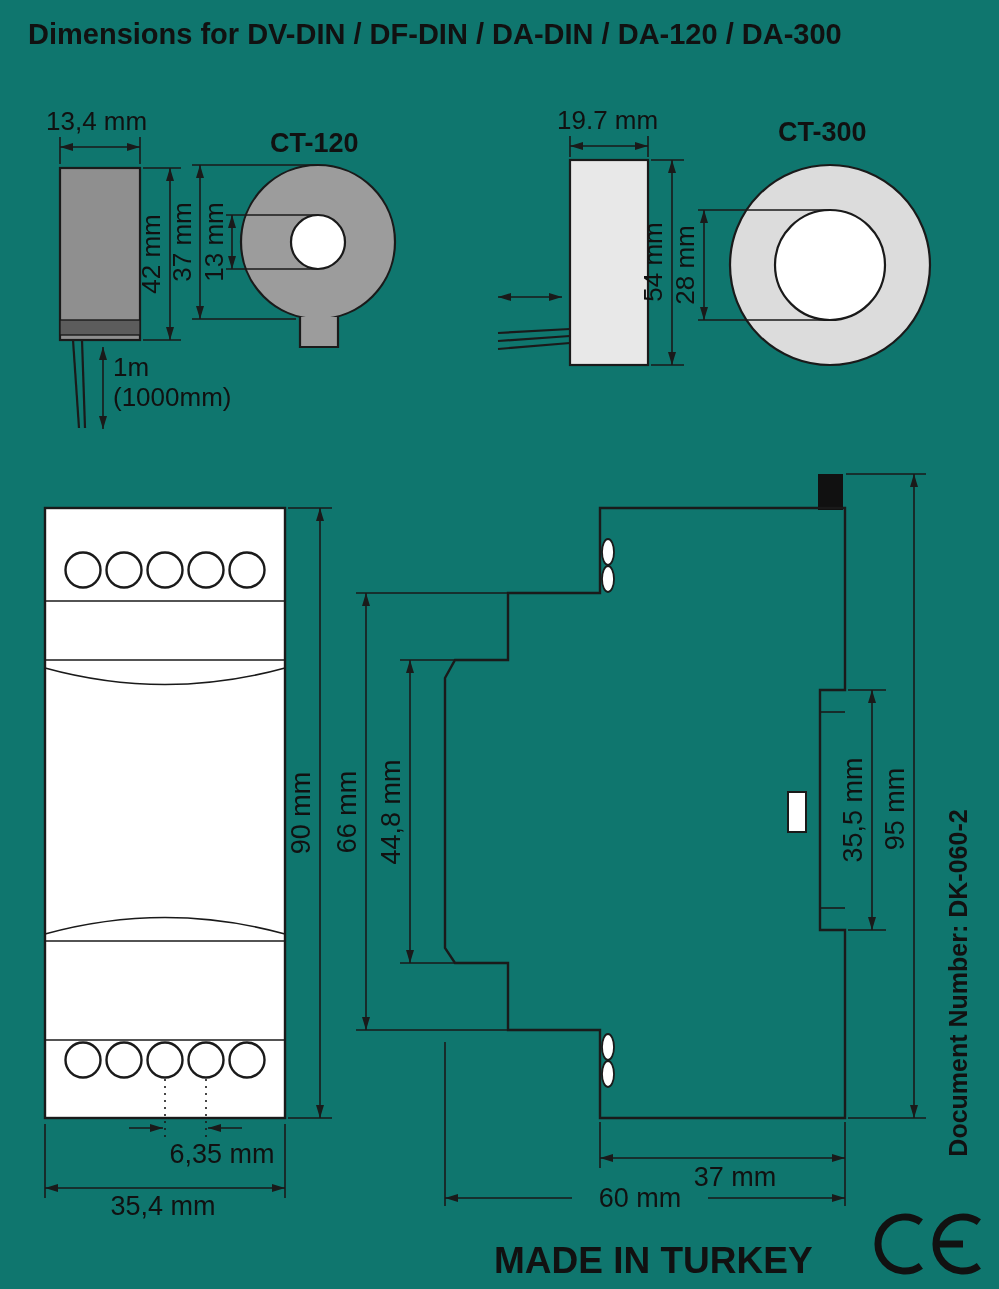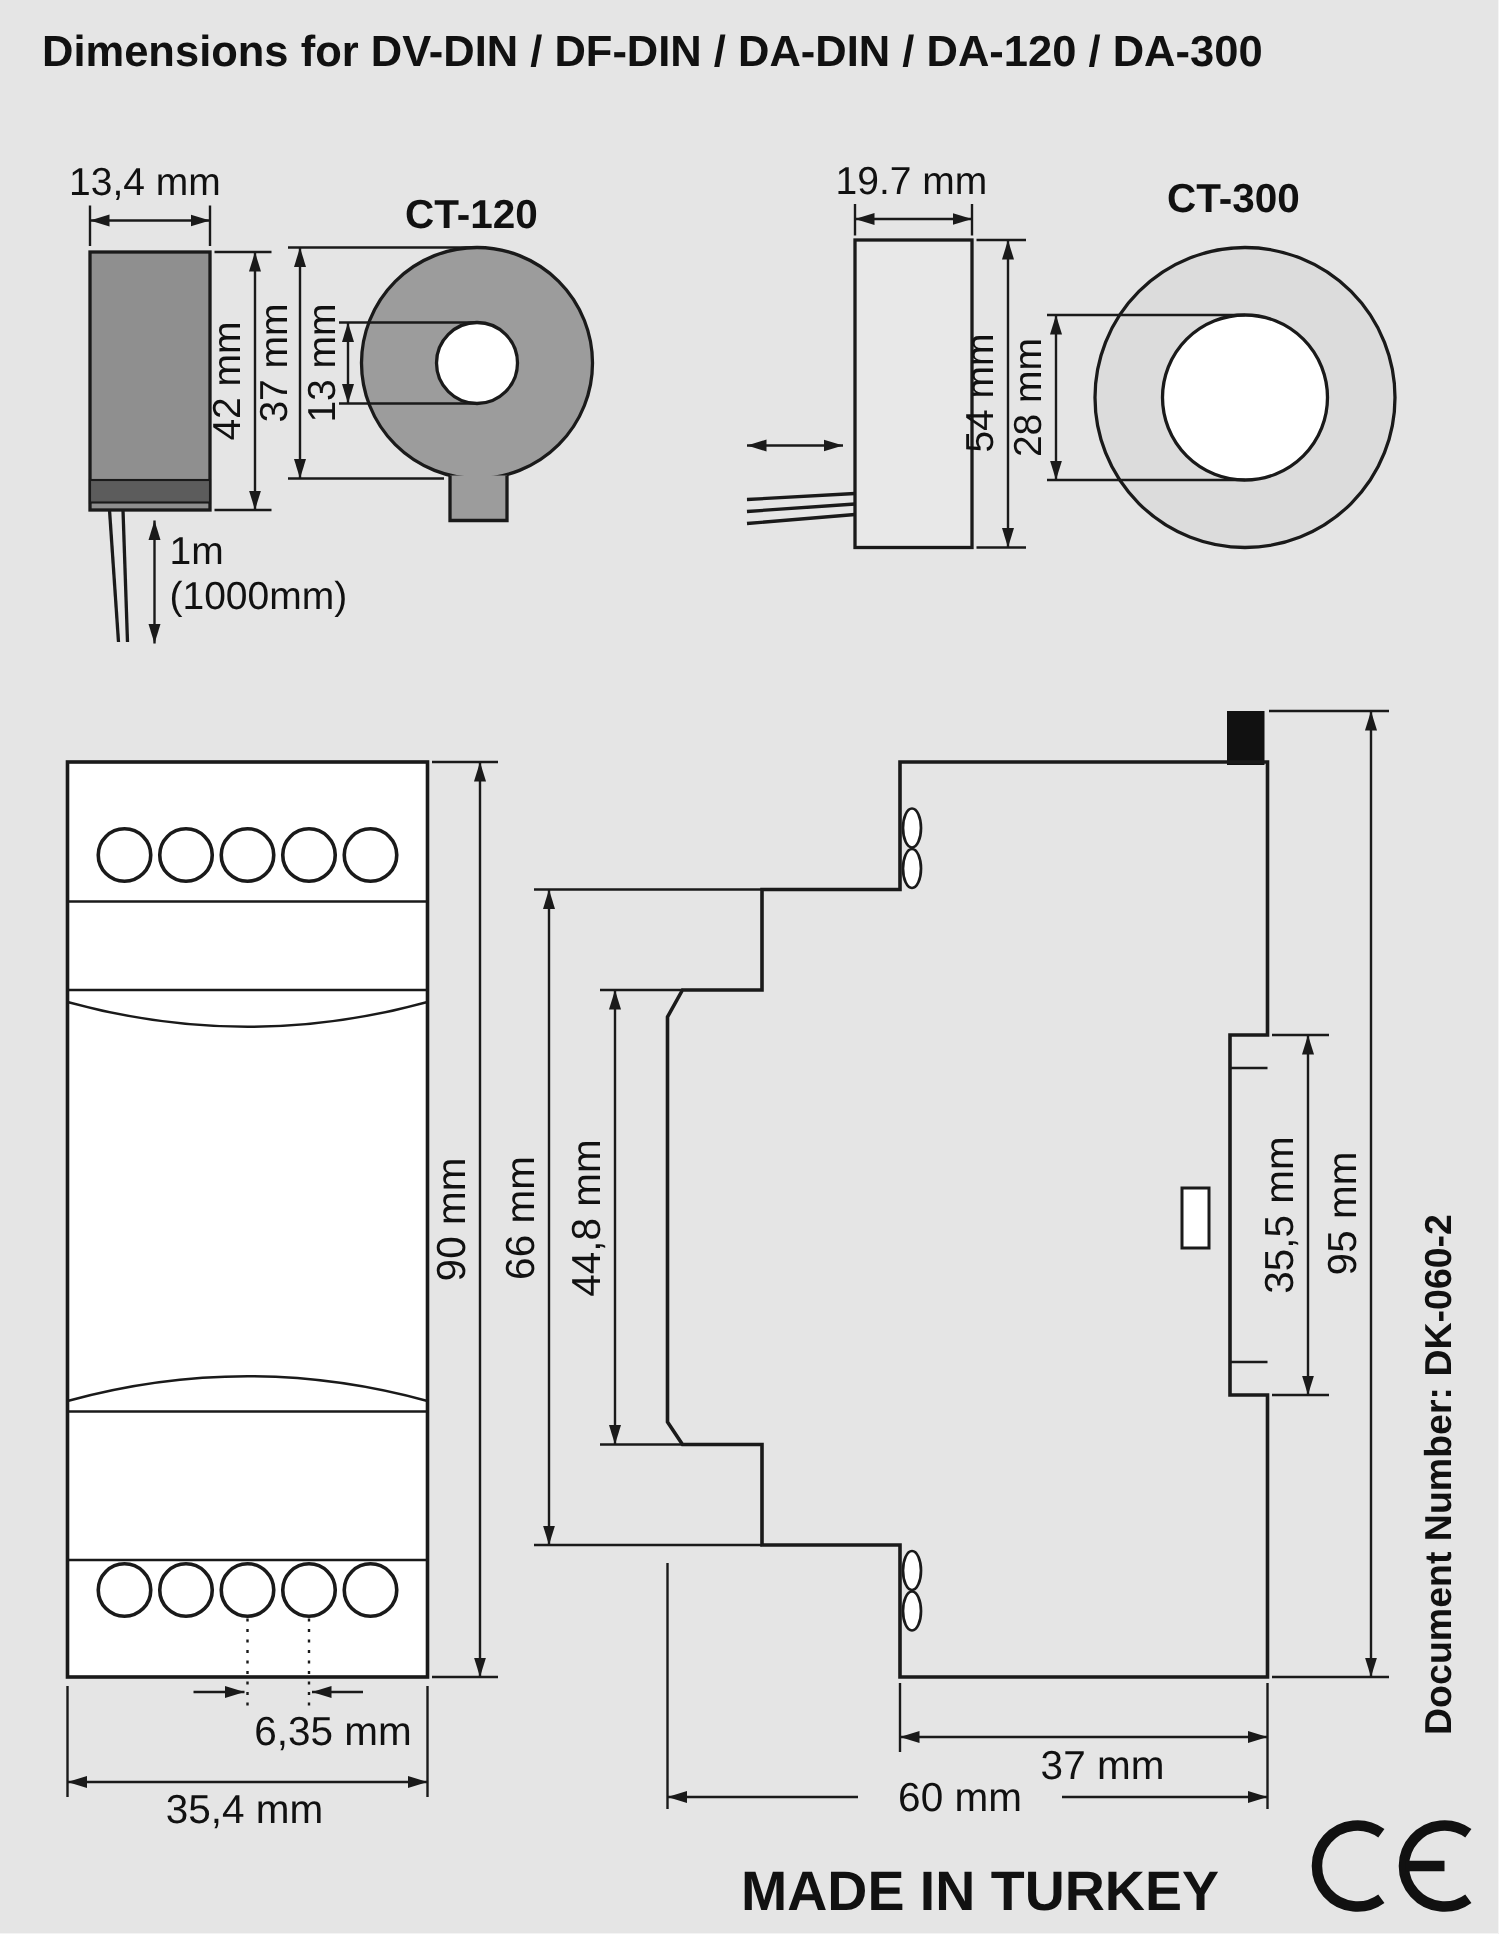--- a/index.html
+++ b/index.html
@@ -1,18 +1,18 @@
 <!DOCTYPE html>
 <html><head>
 <meta charset="utf-8">
 <style>
   * { margin:0; padding:0; box-sizing:border-box; }
   html,body { background:#ffffff; }
   body { font-family:"Liberation Sans", sans-serif; }
-  .page { position:relative; width:999px; height:1289px; background:#e5e5e5; overflow:hidden; }
+  .page { position:relative; width:999px; height:1289px; background:#0f766e; overflow:hidden; }
   svg text { font-family:"Liberation Sans", sans-serif; fill:#111111; }
   .title { font-size:29px; font-weight:bold; }
   .dim { font-size:26px; }
   .dim-lg { font-size:27px; }
   .plbl { font-size:27px; font-weight:bold; }
   .doc { font-size:25px; font-weight:bold; }
   .made { font-size:37px; font-weight:bold; }
   .ln { stroke:#1a1a1a; stroke-width:1.6; fill:none; }
   .ol { stroke:#1a1a1a; stroke-width:2.4; fill:none; }
   .wire { stroke:#1a1a1a; stroke-width:2.2; fill:none; }

